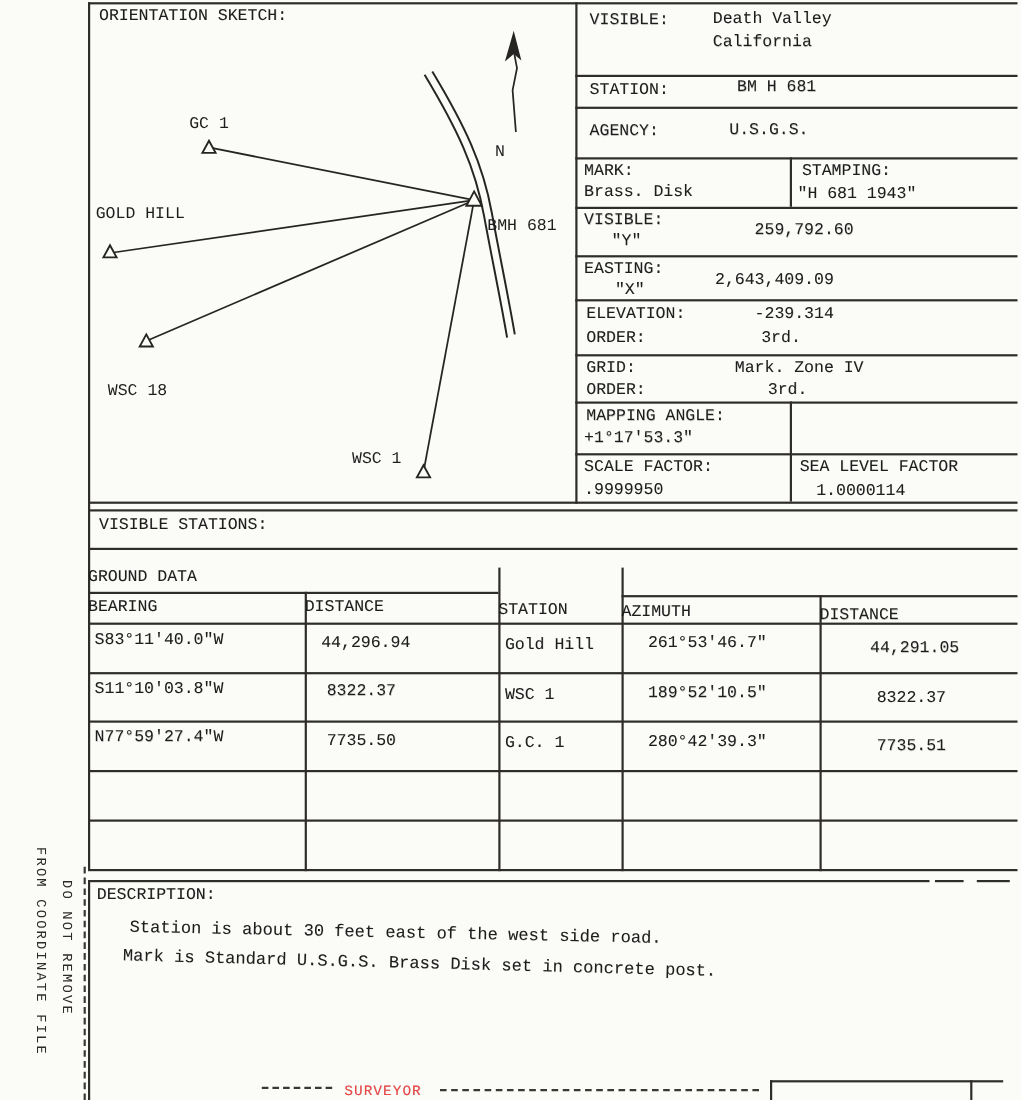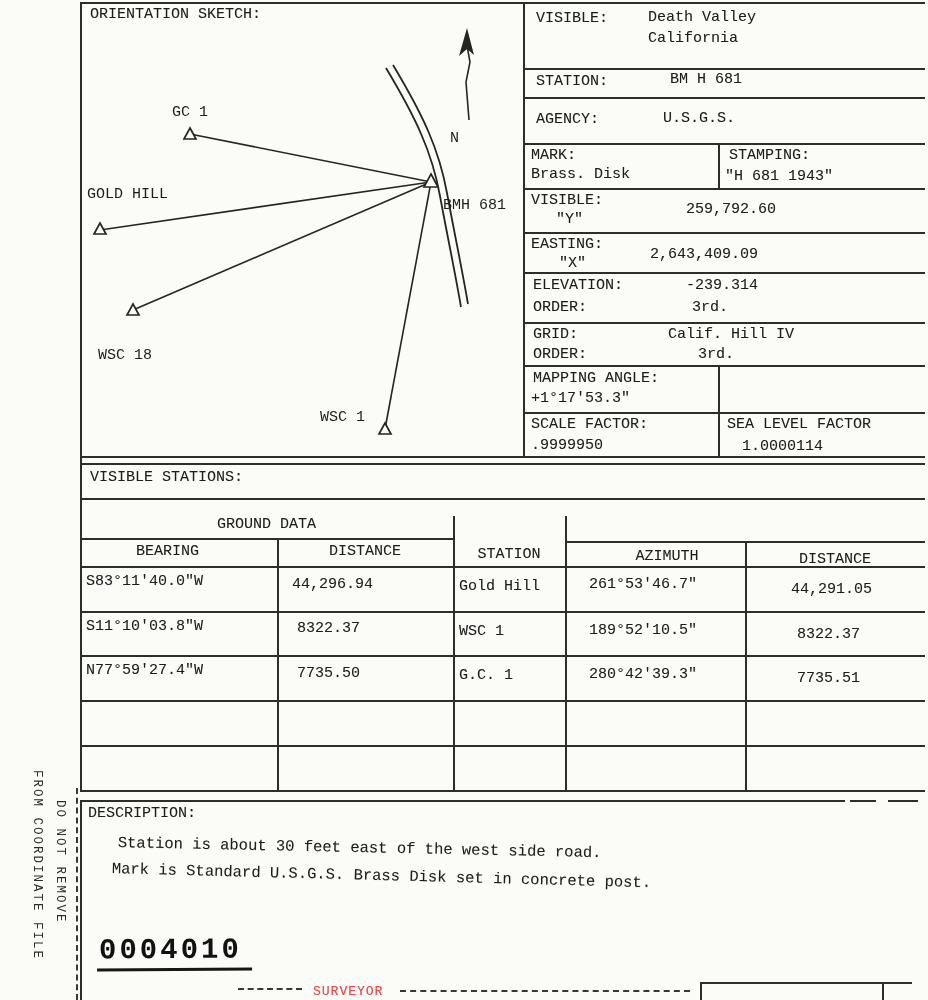--- a/index.html
+++ b/index.html
@@ -1,21 +1,21 @@
 <!DOCTYPE html>
 <html><head>
 <meta charset="utf-8">
 <style>
   *{margin:0;padding:0;box-sizing:border-box}
   html,body{background:#ffffff}
   .page{position:relative;width:928px;height:1000px;background:#fbfbf8;overflow:hidden;
         font-family:"Liberation Mono","DejaVu Sans Mono",monospace;color:#1d1d1d}
   .t{position:absolute;font-size:15px;line-height:1.25;white-space:pre;
      text-shadow:.3px .3px 0 rgba(30,30,30,.25)}
-  .tc{text-align:center}
+  .tc{text-align:left}
   .sm{font-size:13px}
   .hl{position:absolute;border-top:2px solid #2f2d2a}
   .vl{position:absolute;border-left:2px solid #2f2d2a}
   .hd{position:absolute;border-top:2px dashed #3a3833}
   .vd{position:absolute;border-left:2px dashed #3a3833}
   .vtext{position:absolute;writing-mode:vertical-rl;font-size:12.5px;letter-spacing:2px;
          color:#2e2c29;white-space:pre}
   .sketch-svg{position:absolute;left:80px;top:2px}
   .sketch-svg text{font-family:"Liberation Mono","DejaVu Sans Mono",monospace;font-size:15px;fill:#1d1d1d}
   .sketch-svg .ln{stroke:#262523;stroke-width:1.6;fill:none}
@@ -126,21 +126,21 @@
   <div class="t" style="left:531px;top:236px">EASTING:</div>
   <div class="t" style="left:559px;top:255px">"X"</div>
   <div class="t" style="left:650px;top:246px">2,643,409.09</div>
 
   <div class="t" style="left:533px;top:277px">ELEVATION:</div>
   <div class="t" style="left:686px;top:277px">-239.314</div>
   <div class="t" style="left:533px;top:299px">ORDER:</div>
   <div class="t" style="left:692px;top:299px">3rd.</div>
 
   <div class="t" style="left:533px;top:326px">GRID:</div>
-  <div class="t" style="left:668px;top:326px">Calif. Hill IV</div>
+  <div class="t" style="left:668px;top:326px">Mark. Zone IV</div>
   <div class="t" style="left:533px;top:346px">ORDER:</div>
   <div class="t" style="left:698px;top:346px">3rd.</div>
 
   <div class="t" style="left:533px;top:370px">MAPPING ANGLE:</div>
   <div class="t" style="left:531px;top:390px">+1°17'53.3"</div>
 
   <div class="t" style="left:531px;top:416px">SCALE FACTOR:</div>
   <div class="t" style="left:531px;top:437px">.9999950</div>
   <div class="t" style="left:727px;top:416px">SEA LEVEL FACTOR</div>
   <div class="t" style="left:742px;top:438px">1.0000114</div>
@@ -182,17 +182,16 @@
   <div class="t" style="left:86px;top:751px"></div>
   <div class="t" style="left:297px;top:751px"></div>
   <div class="t" style="left:459px;top:751px"></div>
   <div class="t" style="left:589px;top:751px"></div>
   <div class="t" style="left:797px;top:751px"></div>
 
   <div class="t" style="left:88px;top:805px">DESCRIPTION:</div>
   <div class="t desc" style="left:118px;top:834px;transform:rotate(1.2deg)">Station is about 30 feet east of the west side road.</div>
   <div class="t desc" style="left:112px;top:860px;transform:rotate(1.5deg)">Mark is Standard U.S.G.S. Brass Disk set in concrete post.</div>
 
-  <div class="stamp">0004010</div>
 
   <div class="t sm" style="left:313px;top:984px;letter-spacing:1px;color:#ef4444">SURVEYOR</div>
 
 </div>
 
 </body></html>

